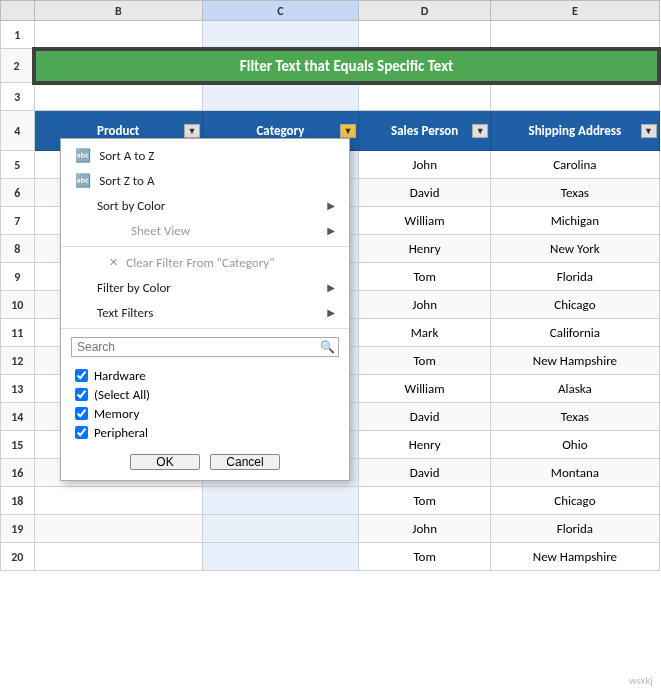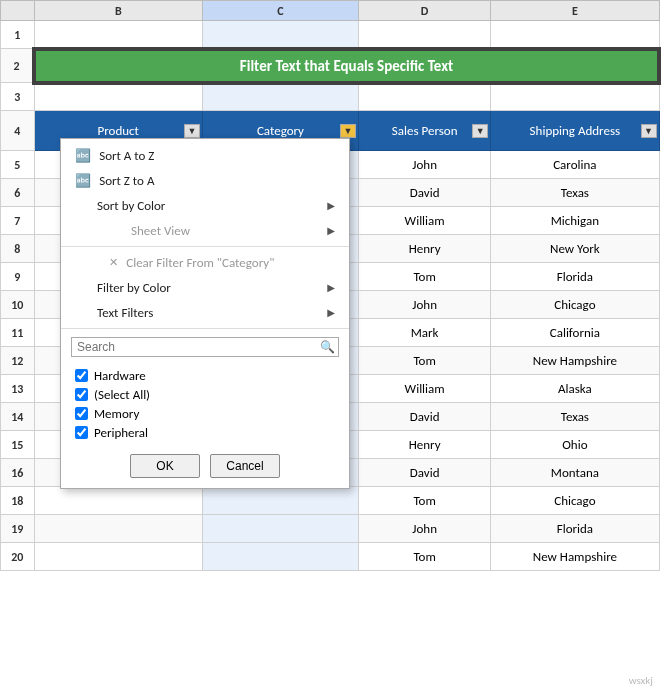--- a/index.html
+++ b/index.html
@@ -68,21 +68,21 @@
       font-size: 15px;
       text-align: center;
       border: 4px solid #404040;
       height: 34px;
     }
 
     
     .header-cell {
       background: #1f5fa6;
       color: #fff;
-      font-weight: normal;
+      font-weight: bold;
       text-align: center;
       border: 1px solid #1a4e8a;
       height: 40px;
       position: relative;
     }
 
     .filter-btn {
       display: inline-flex;
       align-items: center;
       justify-content: center;
@@ -221,21 +221,21 @@
     
     .button-row {
       display: flex;
       justify-content: center;
       gap: 10px;
       padding: 8px 10px 6px;
     }
 
     .btn {
       width: 70px;
-      height: 24px;
+      height: 16px;
       border: 1px solid #888;
       background: #f0f0f0;
       font-size: 12px;
       cursor: pointer;
       border-radius: 2px;
     }
 
     
     .watermark {
       position: absolute;

